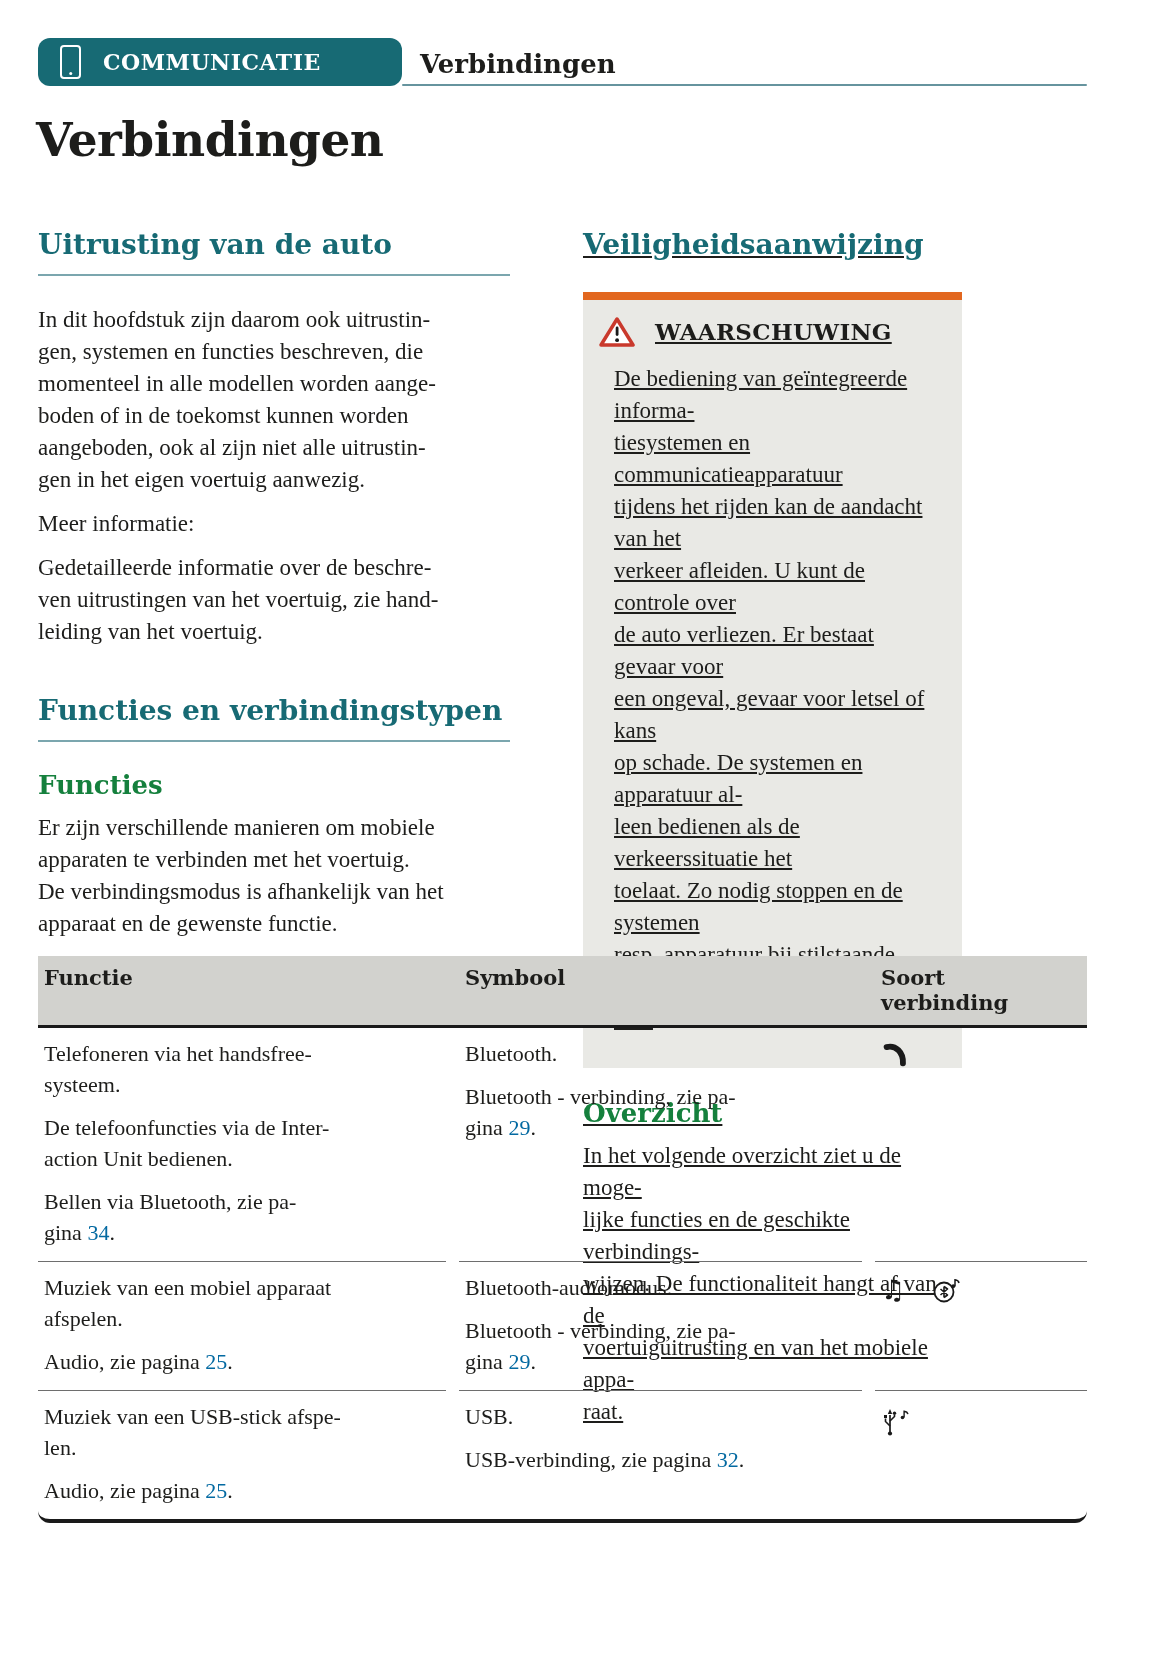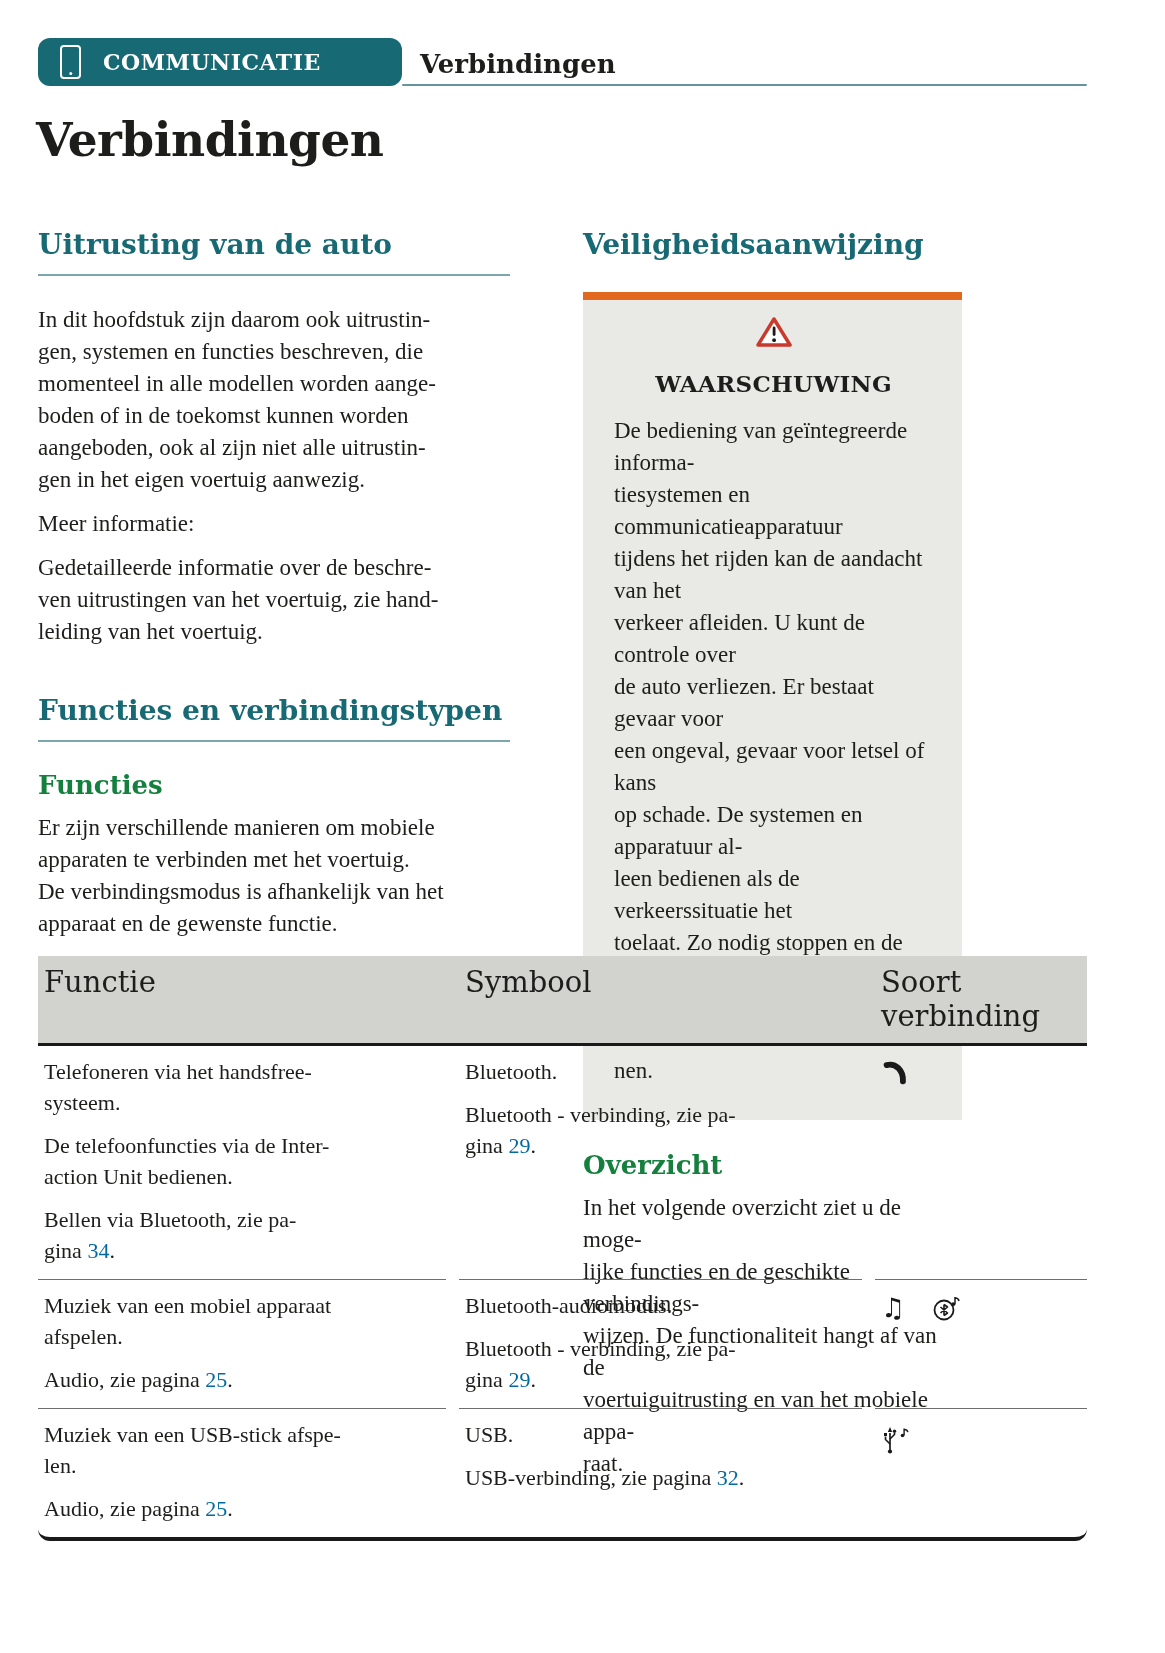--- a/index.html
+++ b/index.html
@@ -17,44 +17,44 @@
        font-size:22px;letter-spacing:0.5px;}
   .chapter{left:420px;top:49px;font-family:"DejaVu Serif",serif;font-weight:bold;font-size:26px;}
   .hrule{left:402px;top:84px;width:685px;height:2px;background:#66949e;}
 
   h1.pagetitle{left:36px;top:112px;margin:0;font-family:"DejaVu Serif",serif;
        font-weight:bold;font-size:47px;letter-spacing:-0.5px;}
 
   
   .col{line-height:32px;font-size:23px;}
   .col-left{left:38px;top:228px;width:472px;}
-  .col-right{left:583px;top:228px;width:379px;}
+  .col-right{left:583px;top:228px;width:379px;text-decoration:underline;}
   h2{margin:0;font-family:"DejaVu Serif",serif;font-weight:bold;font-size:28px;
      color:#176a74;line-height:34px;}
   h2.underlined{border-bottom:2px solid #7ba6ae;padding-bottom:12px;margin-bottom:28px;}
   h3{margin:0;font-family:"DejaVu Serif",serif;font-weight:bold;font-size:26px;
      color:#15803d;line-height:30px;}
   p.body{margin:12px 0 0 0;white-space:pre-line;}
   p.first{margin-top:0;}
   .gap-lg{margin-top:46px;}
   .gap-md{margin-top:30px;}
   .gap-sm{margin-top:14px;}
 
   
   .warnbox{margin-top:30px;background:#e9e9e5;border-top:8px solid #e2671f;
        padding:16px 14px 18px 16px;box-sizing:border-box;}
-  .warnhead{display:flex;align-items:center;gap:20px;margin-bottom:10px;flex-direction:column;}
+  .warnhead{display:flex;align-items:center;gap:20px;margin-bottom:10px;}
   .warnlabel{font-family:"DejaVu Serif",serif;font-weight:bold;font-size:23px;letter-spacing:0.3px;}
   .warntext{margin:15px;white-space:pre-line;}
 
   
   .dtable{left:38px;top:956px;width:1049px;border-bottom:4px solid #1a1a1a;}
   .tgrid{display:grid;grid-template-columns:408px 403px 212px;column-gap:13px;}
   .thead{background:#d2d2ce;border-bottom:3px solid #1a1a1a;}
-  .thead .th{font-family:"DejaVu Serif",serif;font-weight:normal;font-size:29px;
+  .thead .th{font-family:"DejaVu Serif",serif;font-weight:bold;font-size:21px;
        padding:9px 8px 10px 6px;}
   .trow .td{padding:10px 18px 13px 6px;font-size:22px;line-height:31px;}
   .trow.ruled .td{border-top:1.5px solid #6e6e6e;}
   .cell-p{margin:12px 0 0 0;white-space:pre-line;}
   .cell-p.first{margin-top:0;}
   a.pageref{color:#0369a1;text-decoration:none;cursor:pointer;}
 
   .symcell{display:flex;gap:26px;align-items:flex-start;padding-top:14px !important;}
   .music-note{font-family:"DejaVu Sans",sans-serif;font-size:27px;line-height:27px;color:#1a1a1a;}
 

